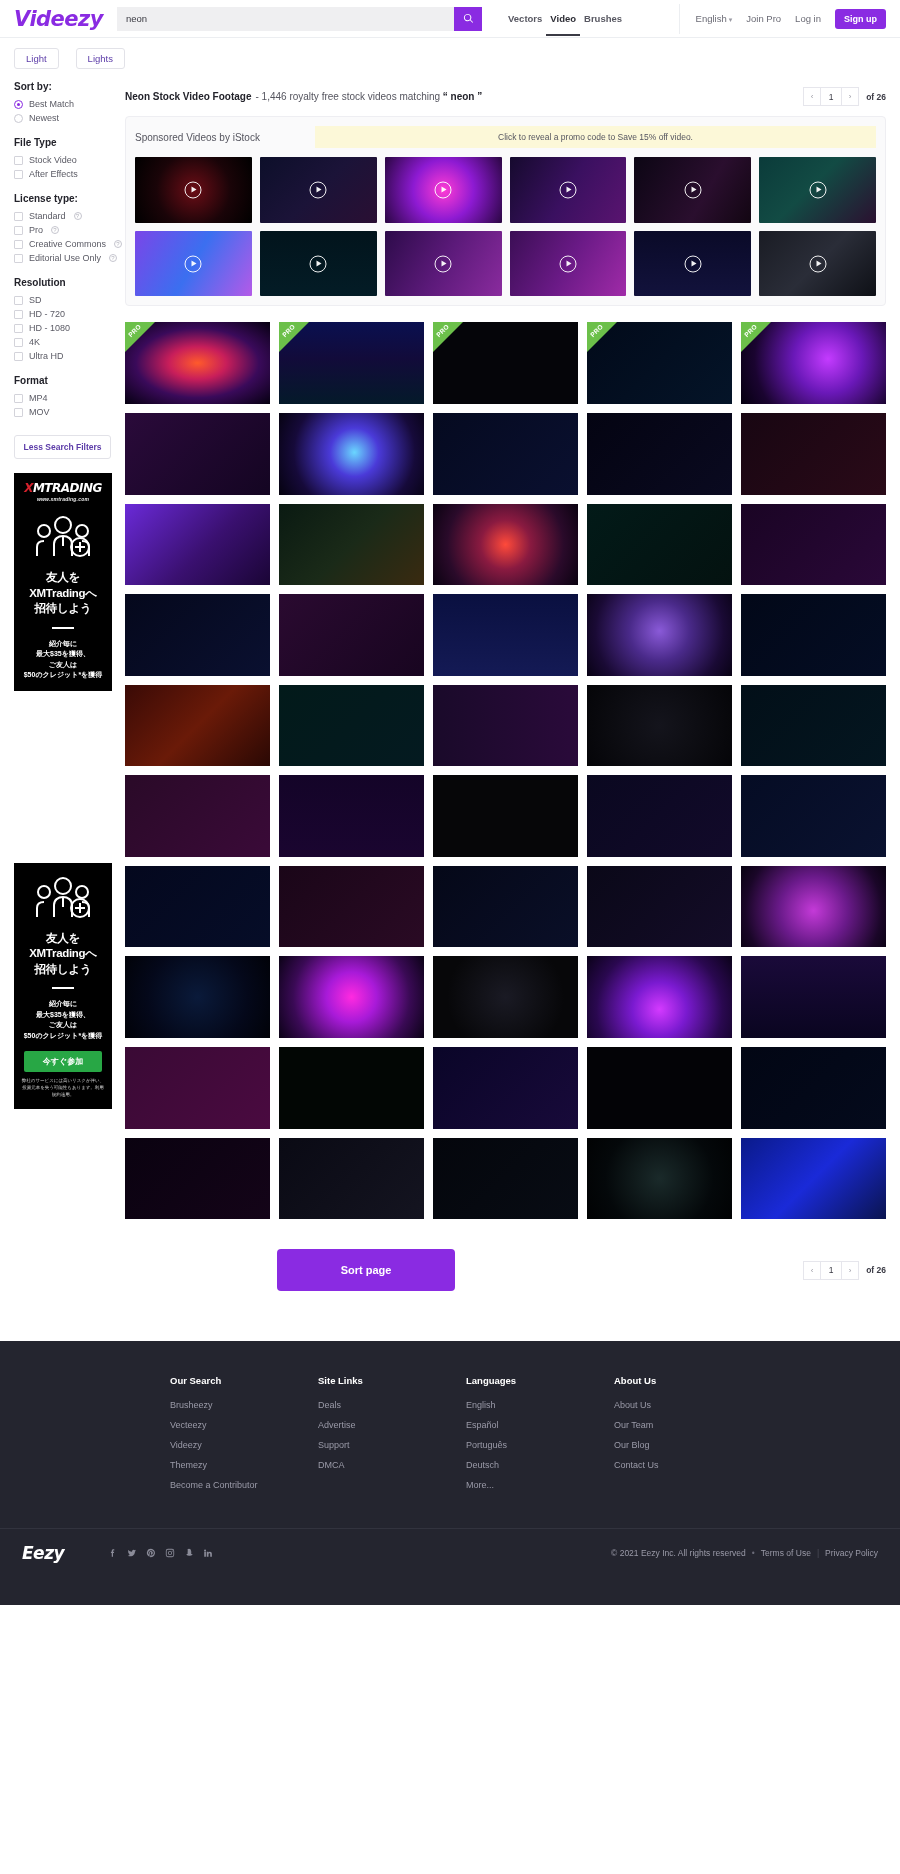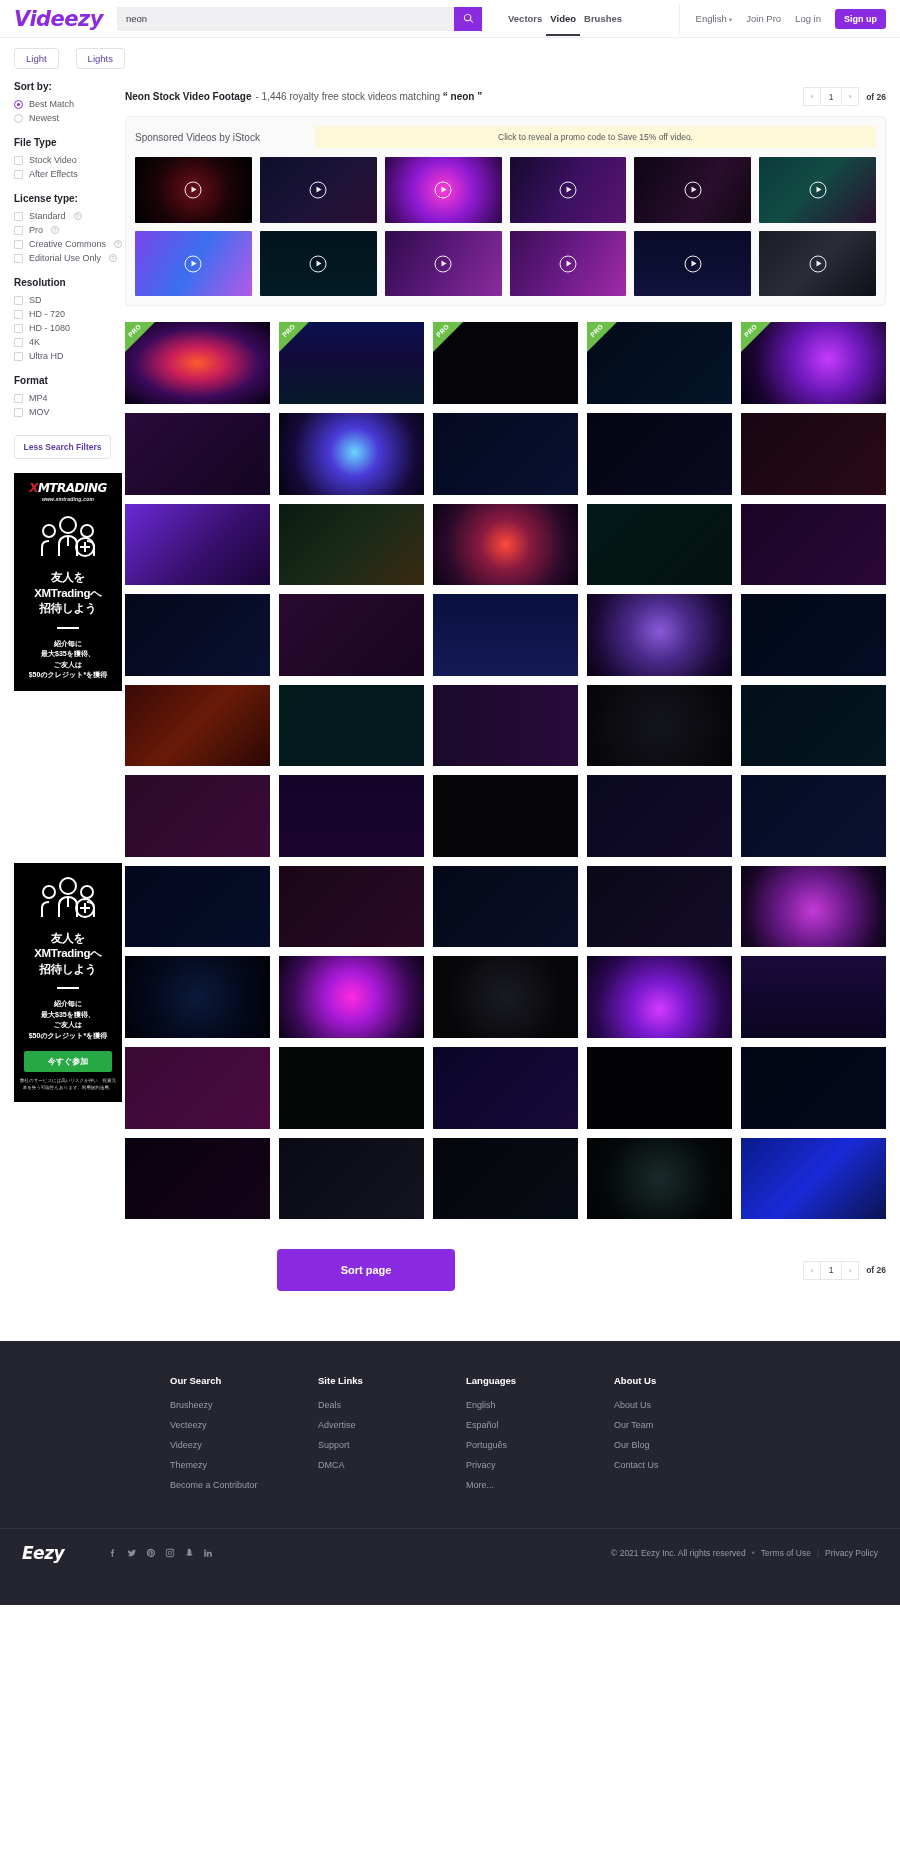--- a/index.html
+++ b/index.html
@@ -183,21 +183,21 @@
     font-size: 8.5px;
     font-weight: bold;
     padding: 6px 0;
     cursor: pointer;
     margin: 4px 0 14px;
     font-family: "Liberation Sans", sans-serif;
   }
 
   
   .ad {
-    width: 108px;
+    width: 98px;
     background: #000;
     color: #fff;
     text-align: center;
     padding: 8px 4px 10px;
     margin-bottom: 18px;
     position: relative;
     overflow: hidden;
   }
   .ad-brand {
     font-family: "DejaVu Sans", sans-serif;
@@ -776,21 +776,21 @@
         <a href="#">Deals</a>
         <a href="#">Advertise</a>
         <a href="#">Support</a>
         <a href="#">DMCA</a>
       </div>
       <div class="fcol">
         <h4>Languages</h4>
         <a href="#">English</a>
         <a href="#">Español</a>
         <a href="#">Português</a>
-        <a href="#">Privacy</a>
+        <a href="#">Deutsch</a>
         <a href="#">More...</a>
       </div>
       <div class="fcol">
         <h4>About Us</h4>
         <a href="#">About Us</a>
         <a href="#">Our Team</a>
         <a href="#">Our Blog</a>
         <a href="#">Contact Us</a>
       </div>
     </div>

